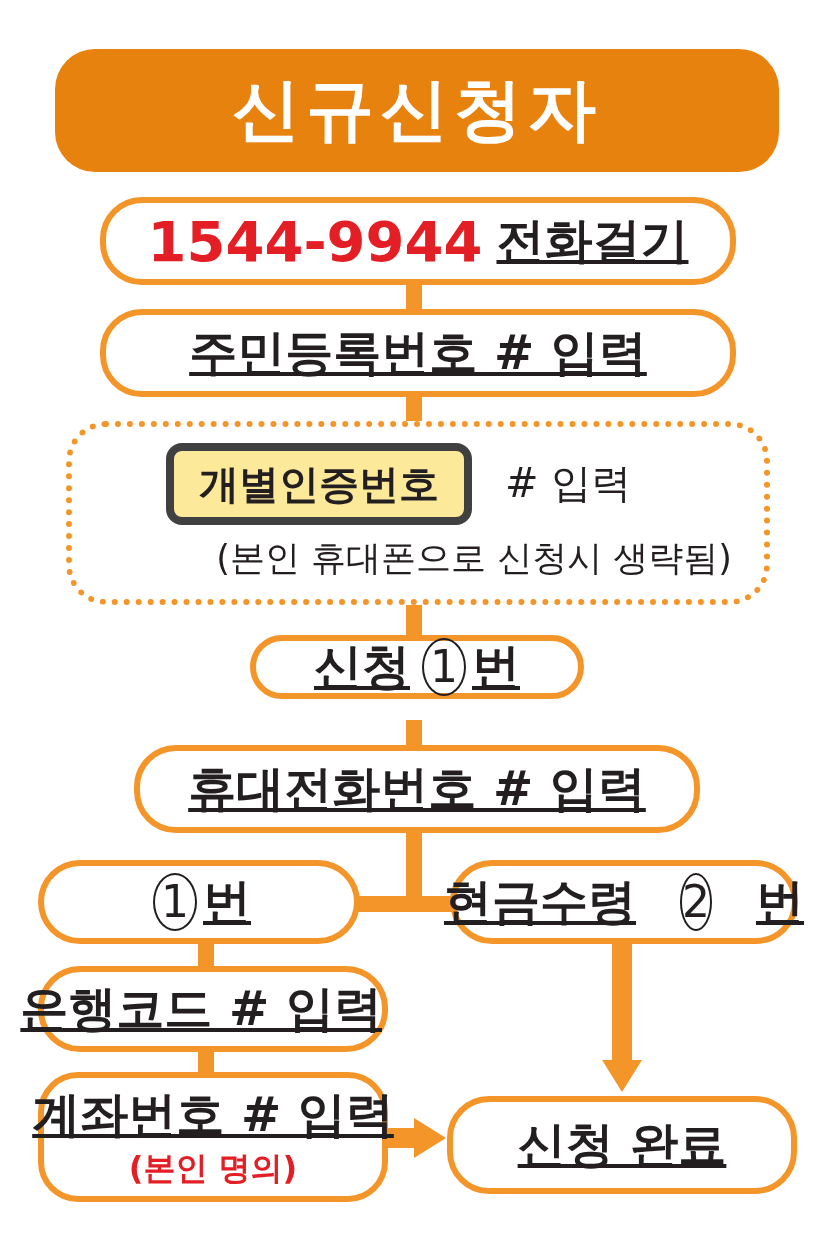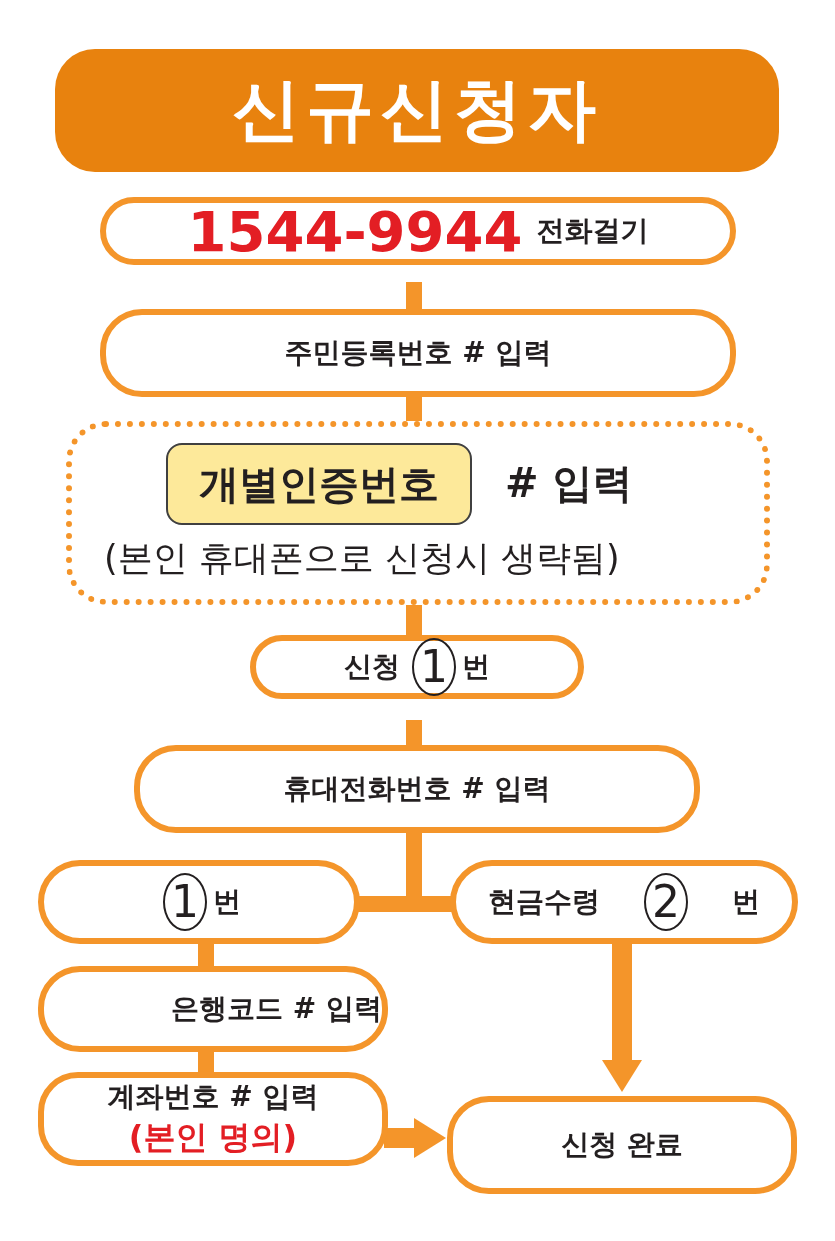--- a/index.html
+++ b/index.html
@@ -7,25 +7,25 @@
            font-family: "DejaVu Sans", "Liberation Sans", sans-serif; color: #231f20; }
     .abs { position: absolute; }
     .header { left: 55px; top: 49px; width: 724px; height: 123px; background: #e8820e;
               border-radius: 40px; display: flex; align-items: center; justify-content: center; }
     .header span { color: #fff; font-size: 68px; font-weight: bold; letter-spacing: 6px; }
     .box { position: absolute; box-sizing: border-box; background: #fff; border: 6px solid #f4952a;
            border-radius: 42px; display: flex; align-items: center; justify-content: center;
            font-weight: bold; color: #231f20; white-space: nowrap; }
     .conn { position: absolute; background: #f4952a; }
     .phone { color: #e31e24; font-size: 56px; font-weight: bold; margin-right: 14px; letter-spacing: 0px; }
-    .t42 { font-size: 28px; }
+    .t42 { font-size: 48px; text-decoration: underline; }
     .dotted { position: absolute; left: 66px; top: 421px; width: 704px; height: 184px; box-sizing: border-box;
               border: 6px dotted #f4952a; border-radius: 40px; background: #fff; }
     .hl { position: absolute; left: 166px; top: 443px; width: 306px; height: 82px; box-sizing: border-box;
-          background: #fde99a; border: 2px solid #404040; border-radius: 16px;
+          background: #fde99a; border: 8px solid #404040; border-radius: 16px;
           display: flex; align-items: center; justify-content: center; font-size: 40px; font-weight: bold; }
     .circ { display: inline-flex; align-items: center; justify-content: center; width: 44px; height: 58px;
             border: 2px solid #231f20; border-radius: 50%; font-weight: normal; font-size: 44px;
             margin: 0 6px; box-sizing: border-box; line-height: 1; }
     .red { color: #e31e24; }
     svg { position: absolute; left: 0; top: 0; }
   </style>
 </head>
 <body>
 
@@ -46,35 +46,35 @@
   <g fill="#f4952a">
     <rect x="384" y="1128" width="32" height="20"></rect>
     <polygon points="414,1118 414,1158 446,1138"></polygon>
   </g>
 </svg>
 
 <div class="abs header">
   <span>신규신청자</span>
 </div>
 
-<div class="box" style="left:100px;top:197px;width:636px;height:68px;">
+<div class="box" style="left:100px;top:197px;width:636px;height:88px;">
   <span class="phone">1544-9944</span>
   <span class="t42">전화걸기</span>
 </div>
 
 <div class="box" style="left:100px;top:309px;width:636px;height:88px;">
   <span class="t42">주민등록번호 # 입력</span>
 </div>
 
 <div class="dotted"></div>
 <div class="hl">
   <span>개별인증번호</span>
 </div>
-<div class="abs" style="left:505px;top:456px;font-size:40px;font-weight:bold;white-space:nowrap;"># 입력</div>
-<div class="abs" style="left:104px;top:535px;width:628px;text-align:left;font-size:35px;white-space:nowrap;">(본인 휴대폰으로 신청시 생략됨)</div>
+<div class="abs" style="left:505px;top:456px;font-size:40px;font-weight:normal;white-space:nowrap;"># 입력</div>
+<div class="abs" style="left:104px;top:535px;width:628px;text-align:right;font-size:35px;white-space:nowrap;">(본인 휴대폰으로 신청시 생략됨)</div>
 
 <div class="box" style="left:250px;top:635px;width:334px;height:64px;">
   <span class="t42">신청</span>
   <span class="circ" style="margin-left:12px;">1</span>
   <span class="t42">번</span>
 </div>
 
 <div class="box" style="left:134px;top:745px;width:566px;height:88px;">
   <span class="t42">휴대전화번호 # 입력</span>
 </div>
@@ -87,20 +87,20 @@
 <div class="box" style="left:450px;top:860px;width:348px;height:84px;gap:38px;">
   <span class="t42">현금수령</span>
   <span class="circ">2</span>
   <span class="t42">번</span>
 </div>
 
 <div class="box" style="left:38px;top:966px;width:350px;height:86px;justify-content:flex-end;">
   <span class="t42">은행코드 # 입력</span>
 </div>
 
-<div class="box" style="left:38px;top:1072px;width:350px;height:94px;flex-direction:column;border-radius:40px;text-align:center;">
+<div class="box" style="left:38px;top:1072px;width:350px;height:130px;flex-direction:column;border-radius:40px;text-align:center;">
   <span class="t42">계좌번호 # 입력</span>
   <span class="red" style="font-size:32px;margin-top:0;">(본인 명의)</span>
 </div>
 
 <div class="box" style="left:447px;top:1096px;width:350px;height:98px;">
   <span class="t42">신청 완료</span>
 </div>
 
 </body></html>

